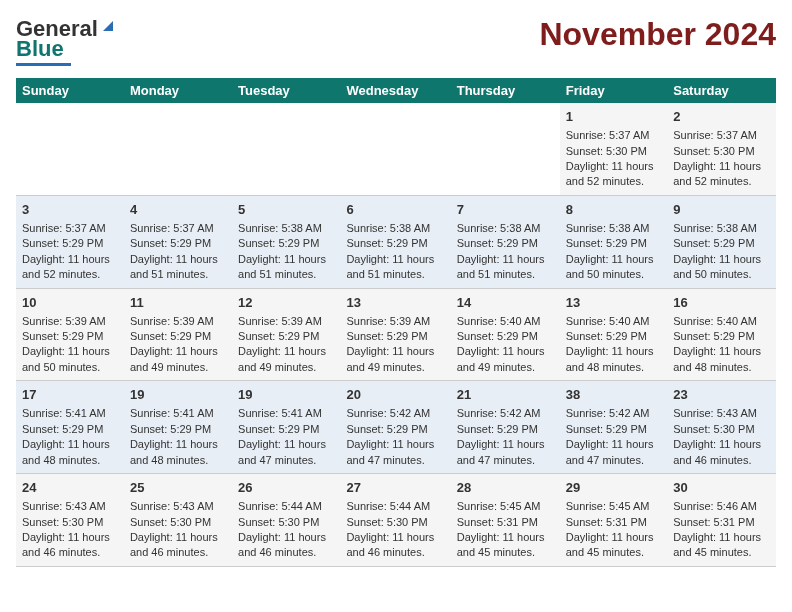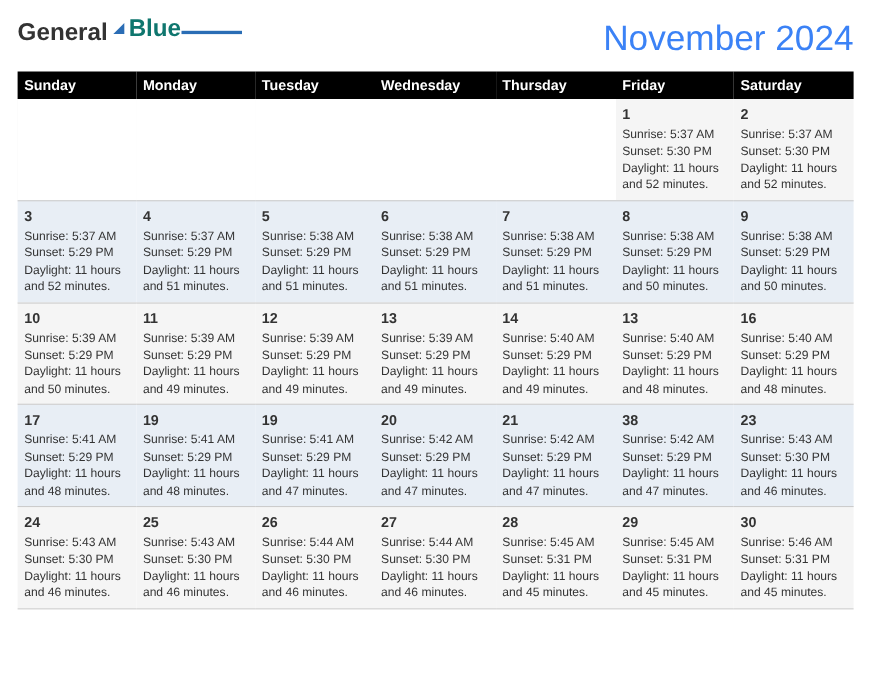--- a/index.html
+++ b/index.html
@@ -11,42 +11,42 @@
       padding: 16px;
     }
     .header {
       display: flex;
       justify-content: space-between;
       align-items: flex-start;
       margin-bottom: 12px;
     }
     .logo {
       display: flex;
-      flex-direction: row;
-      align-items: center;
+      flex-direction: column;
+      align-items: flex-start;
     }
     .title-area {
       text-align: right;
     }
     .month-title {
       font-size: 32px;
-      color: #3b82f6;
-      font-weight: normal;
+      color: #7f1d1d;
+      font-weight: bold;
     }
     .location-title {
       font-size: 16px;
       color: #555;
     }
     table {
       width: 100%;
       border-collapse: collapse;
       font-size: 11px;
     }
     thead tr th {
-      background: #000000;
+      background: #0f766e;
       color: #fff;
       padding: 5px 6px;
       text-align: left;
       font-size: 13px;
       font-weight: bold;
     }
     tbody tr {
       border-bottom: 1px solid #ccc;
     }
     tbody tr:nth-child(odd) {

